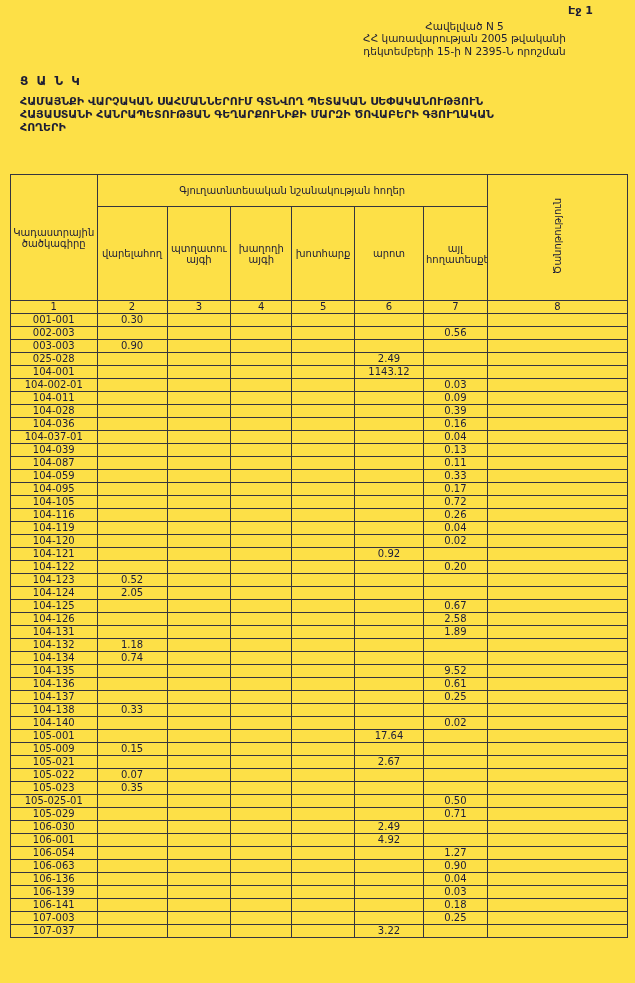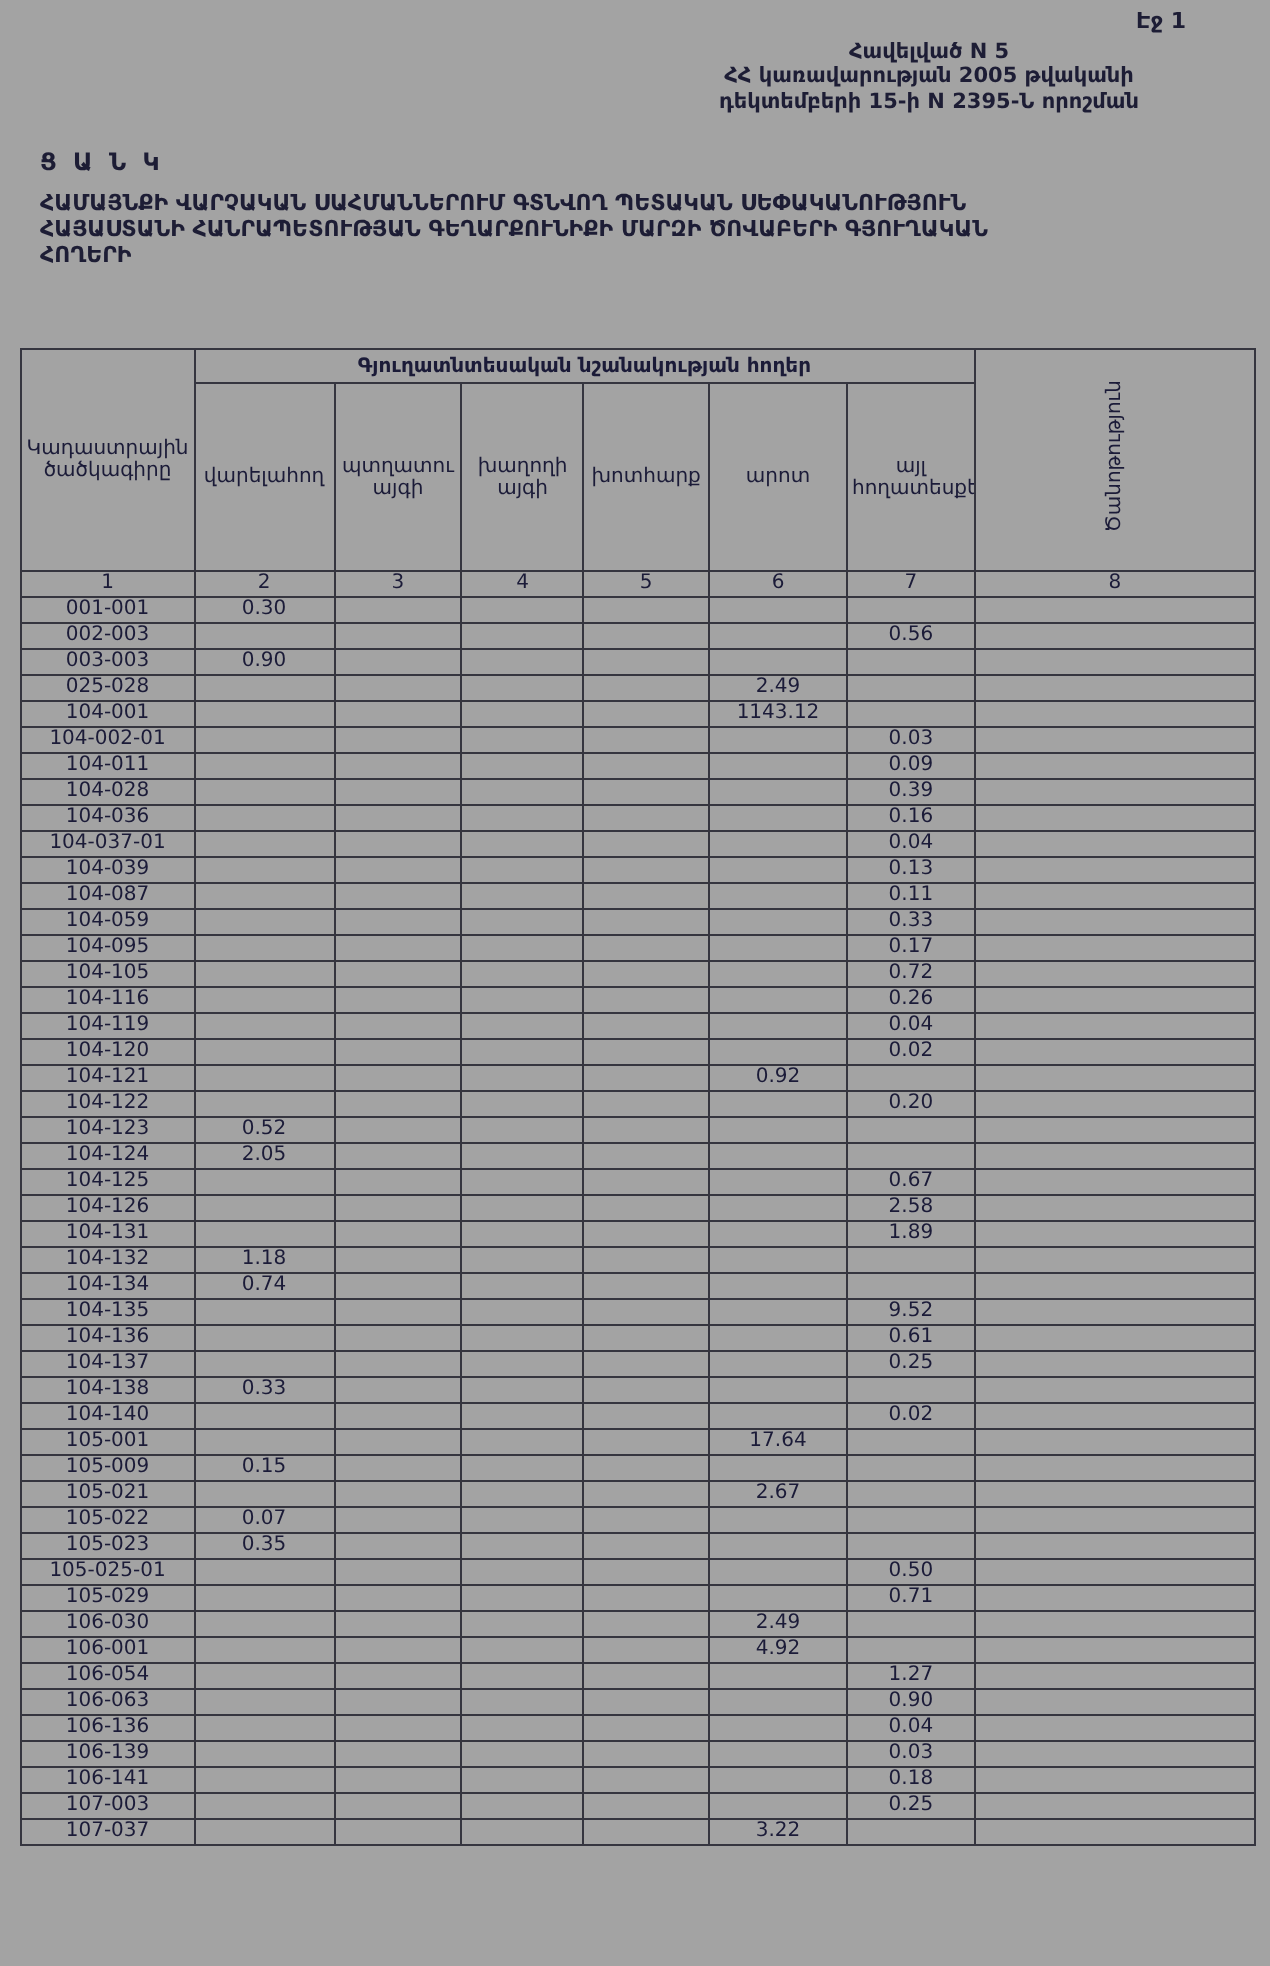--- a/index.html
+++ b/index.html
@@ -2,31 +2,31 @@
 <html><head>
 <meta charset="utf-8">
 <style>
   * { margin:0; padding:0; box-sizing:border-box; }
   html,body { background:#e8e8e8; }
   body { font-family:"DejaVu Sans", sans-serif; }
   .page {
     position:relative;
     width:635px; height:983px;
     margin:0 auto;
-    background:#a3a3a3;
+    background:#fde047;
     color:#1d1d35;
     overflow:hidden;
   }
   .page-num {
     position:absolute; top:4px; right:42px;
     font-size:11px; font-weight:bold;
   }
   .appendix-block {
     position:absolute; top:20px; left:352px; width:225px;
-    text-align:center; font-size:10.5px; font-weight:bold; line-height:1.18;
+    text-align:center; font-size:10.5px; font-weight:normal; line-height:1.18;
   }
   .title-block {
     position:absolute; top:74px; left:20px; width:595px;
     font-size:11px; font-weight:bold; line-height:1.22;
   }
   .title-heading { letter-spacing:2px; margin-bottom:6px; font-size:12px; }
   table.land-table {
     position:absolute; top:174px; left:10px;
     width:618px;
     border-collapse:collapse;
@@ -34,21 +34,21 @@
     font-size:10px;
     color:#1b1b38;
   }
   table.land-table th, table.land-table td {
     border:1px solid #35353f;
     text-align:center;
     vertical-align:middle;
     overflow:hidden;
   }
   th.code-th { width:84px; font-weight:normal; font-size:10px; padding:2px; }
-  th.group-th { height:17px; font-weight:bold; font-size:10px; }
+  th.group-th { height:32px; font-weight:normal; font-size:10px; }
   th.sub-th { height:94px; font-weight:normal; font-size:10px; padding:0 2px; vertical-align:middle; }
   th.note-th { width:136px; font-weight:normal; }
   th.note-th .vtext {
     display:inline-block;
     writing-mode:vertical-rl;
     transform:rotate(180deg);
     font-size:10px;
     white-space:nowrap;
   }
   tr.num-row td { height:13px; line-height:12px; font-size:10px; }

